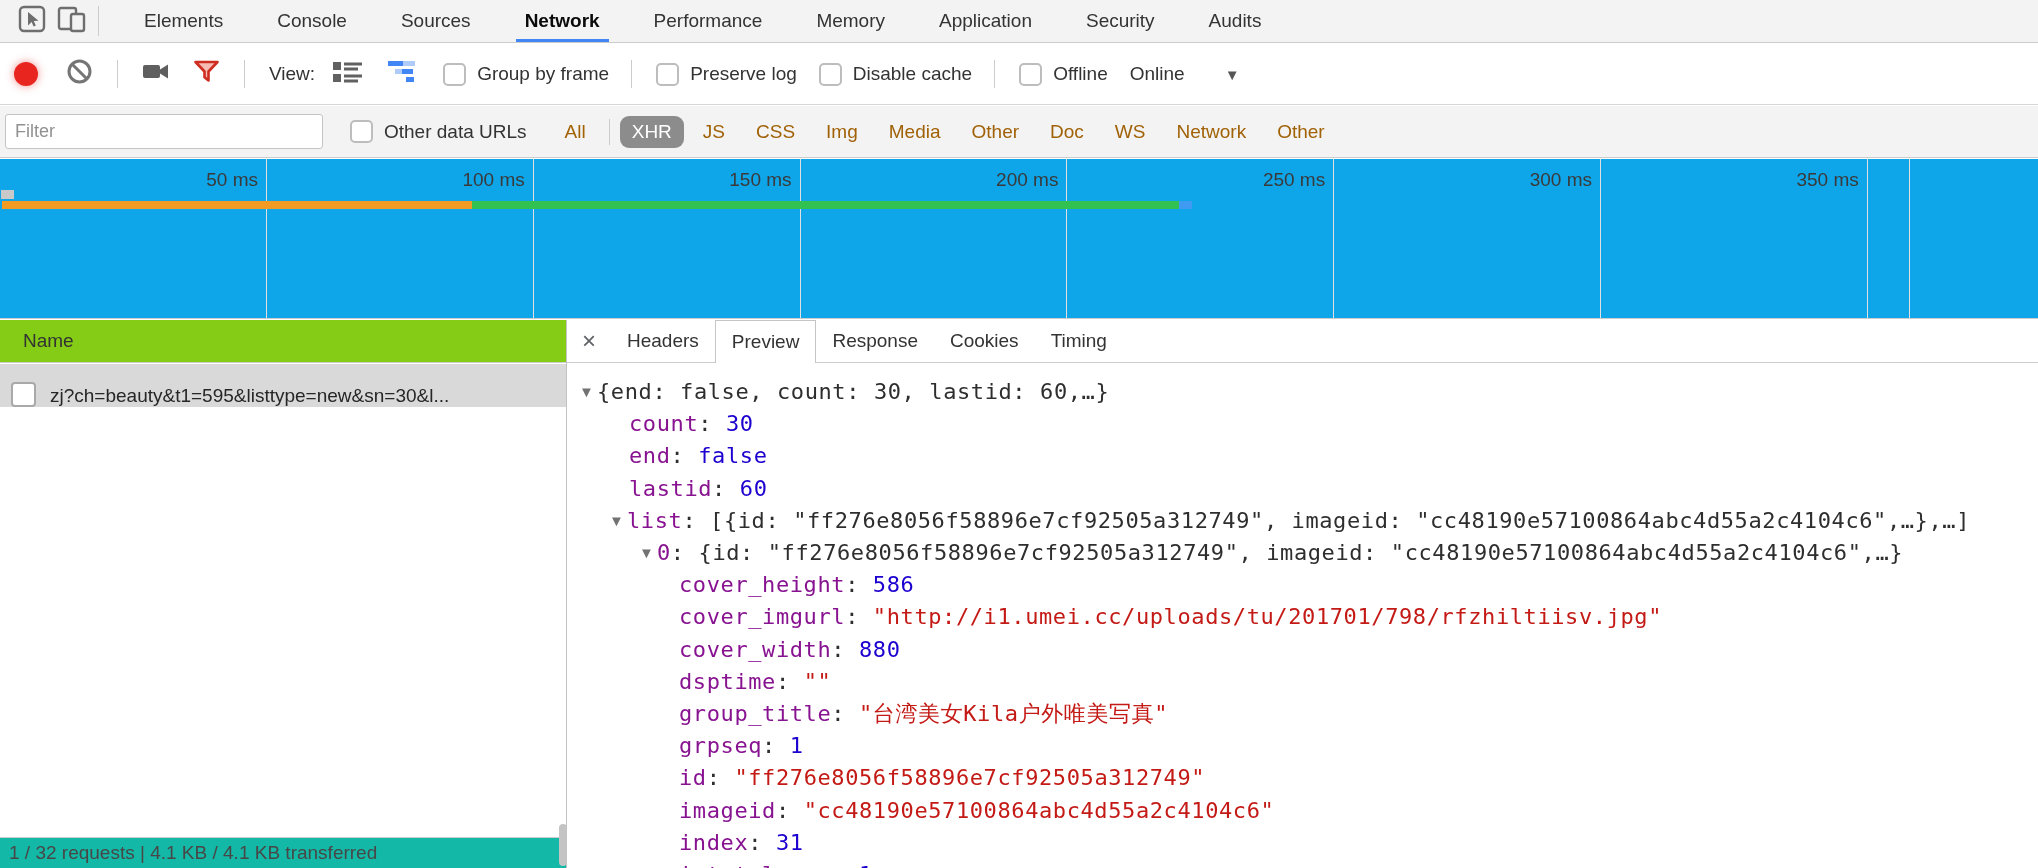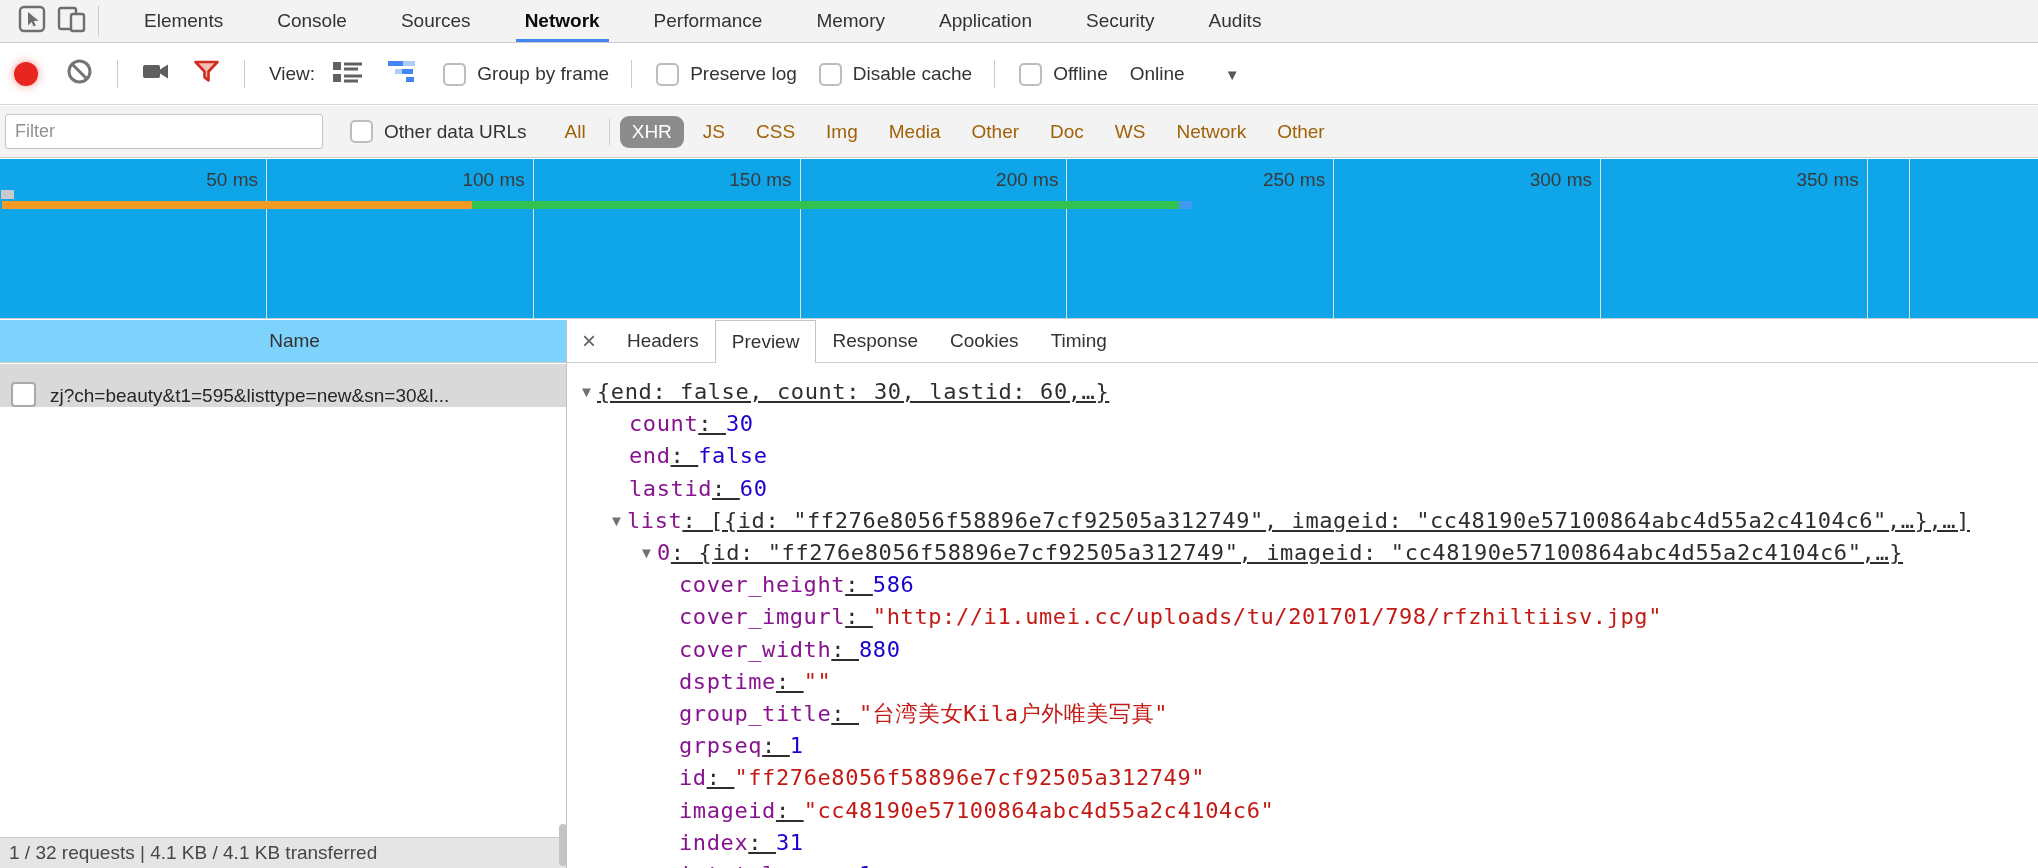--- a/index.html
+++ b/index.html
@@ -68,34 +68,34 @@
   .gridline { position:absolute; top:0; bottom:0; width:1px; background:#e0e0e0; }
   .tick-label { position:absolute; top:10px; width:150px; text-align:right;
     font-size:19px; color:#3a3a3a; }
   .wf-seg { position:absolute; top:42px; height:8px; }
   .wf-chip { position:absolute; left:1px; top:31px; width:13px; height:9px; background:var(--bar-gray); }
 
   
   .panel-divider { position:absolute; left:566px; top:320px; bottom:0; width:1px; background:#c3c3c3; }
 
   .name-header {
-    position:absolute; left:0; top:320px; width:566px; height:43px; background:#7dd3fc;
+    position:absolute; left:0; top:320px; width:566px; height:43px; background:#84cc16;
     border-bottom:1px solid #ccc; display:flex; align-items:center; padding-left:23px;
-    font-size:19px; color:#333;justify-content:center;
+    font-size:19px; color:#333;
   }
   .request-row {
     position:absolute; left:0; top:364px; width:566px; height:43px;
     background:var(--sel-row); display:flex; align-items:flex-end; padding-left:11px;
     font-size:19px; color:#262626;
   }
   .request-row .cb { width:25px; height:25px; border:2px solid #a9a9a9; border-radius:4px; margin-right:14px; }
   .request-name { white-space:nowrap; overflow:hidden; }
 
   .status-bar {
-    position:absolute; left:0; top:837px; width:566px; height:31px; background:#e5e5e5;
+    position:absolute; left:0; top:837px; width:566px; height:31px; background:#14b8a6;
     border-top:1px solid #ccc; display:flex; align-items:center; padding-left:9px;
     font-size:19px; color:#474747; white-space:nowrap;
   }
   .scroll-nub { position:absolute; left:559px; top:824px; width:8px; height:42px;
     background:#c4c4c4; border-radius:4px; }
 
   
   .dtabs {
     position:absolute; left:567px; top:320px; right:0; height:43px; background:#fff;
     border-bottom:1px solid #ccc; display:flex; align-items:center; font-size:19px; color:#333;
@@ -109,21 +109,21 @@
     position:absolute; left:567px; top:364px; right:0; bottom:0; overflow:hidden;
     font-family:"DejaVu Sans Mono", monospace; font-size:22px; letter-spacing:0.6px;
     line-height:32.2px; padding-top:12px; color:var(--json-plain); white-space:nowrap;
   }
   .pline { white-space:nowrap; }
   .tri { display:inline-block; width:14px; margin-right:4px; font-size:15px; color:#727272;
     font-family:"Liberation Sans", sans-serif; vertical-align:2px; }
   .pt-k { color:var(--json-key); }
   .pt-n { color:var(--json-number); }
   .pt-s { color:var(--json-string); }
-  .pt-p { color:var(--json-plain);text-decoration:underline; }
+  .pt-p { color:var(--json-plain); }
 </style>
 </head>
 <body>
 
 <div id="root">
 
   <div class="tabbar">
     <div class="icon-btn">
       <span>
         <svg width="28" height="28" viewBox="0 0 28 28">

